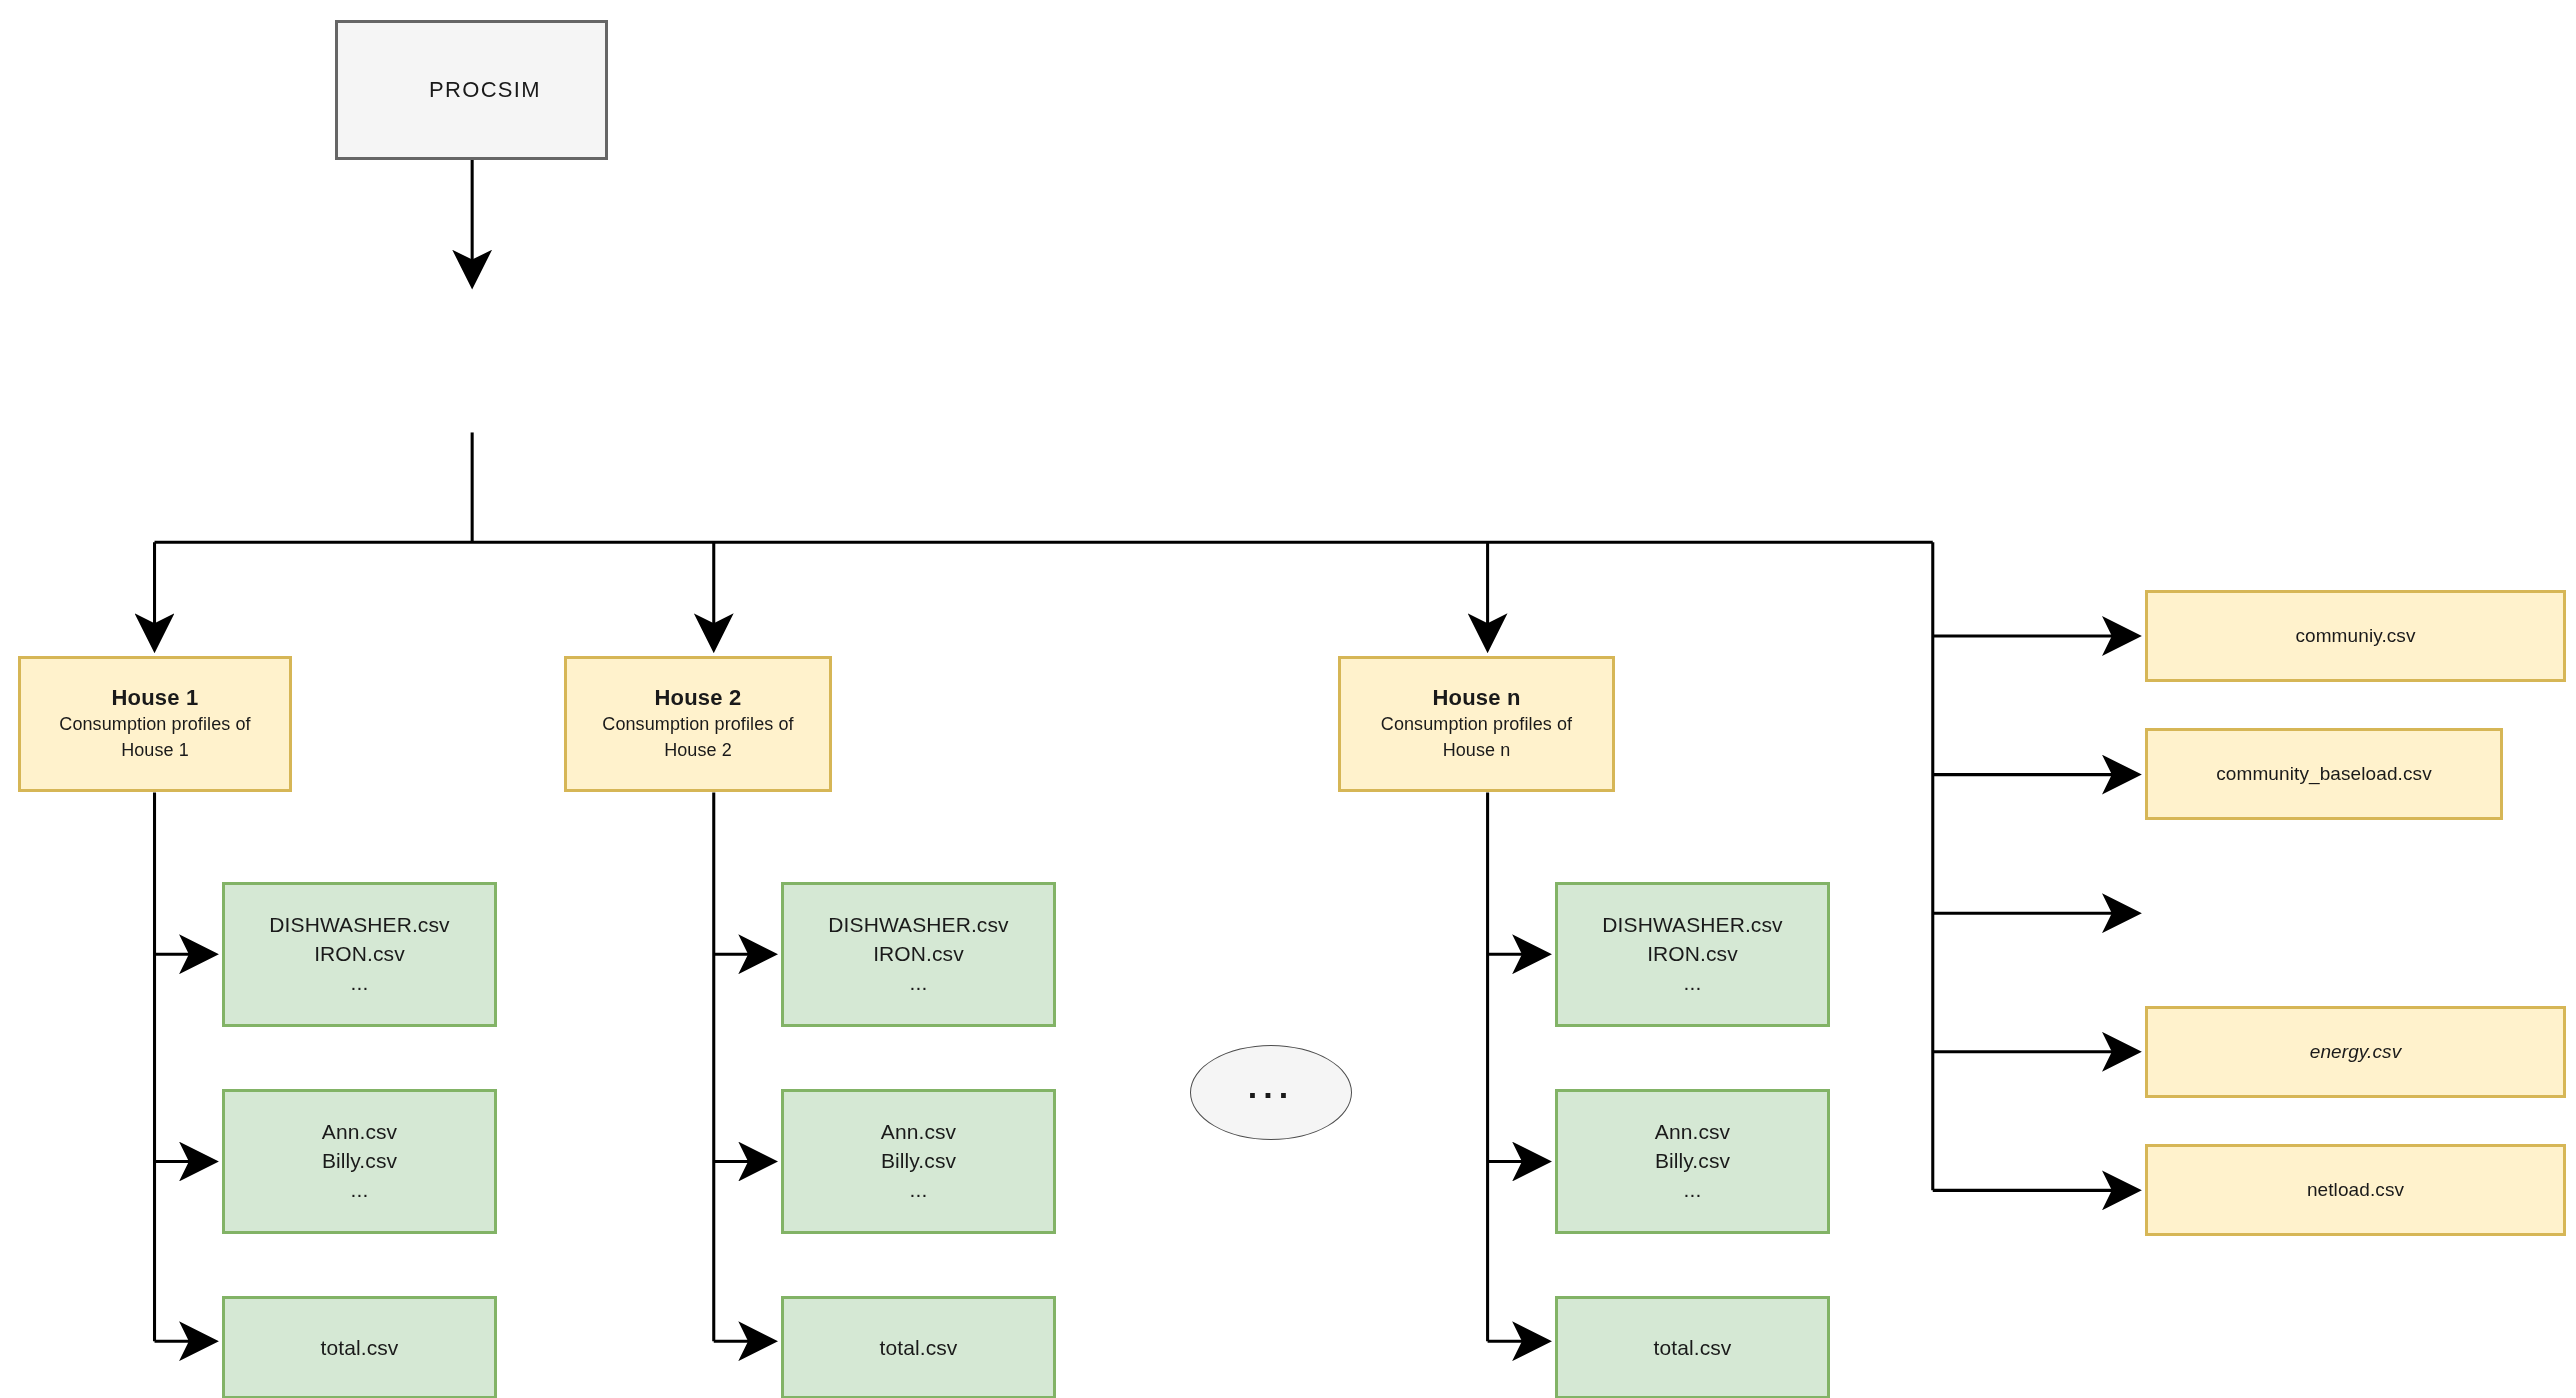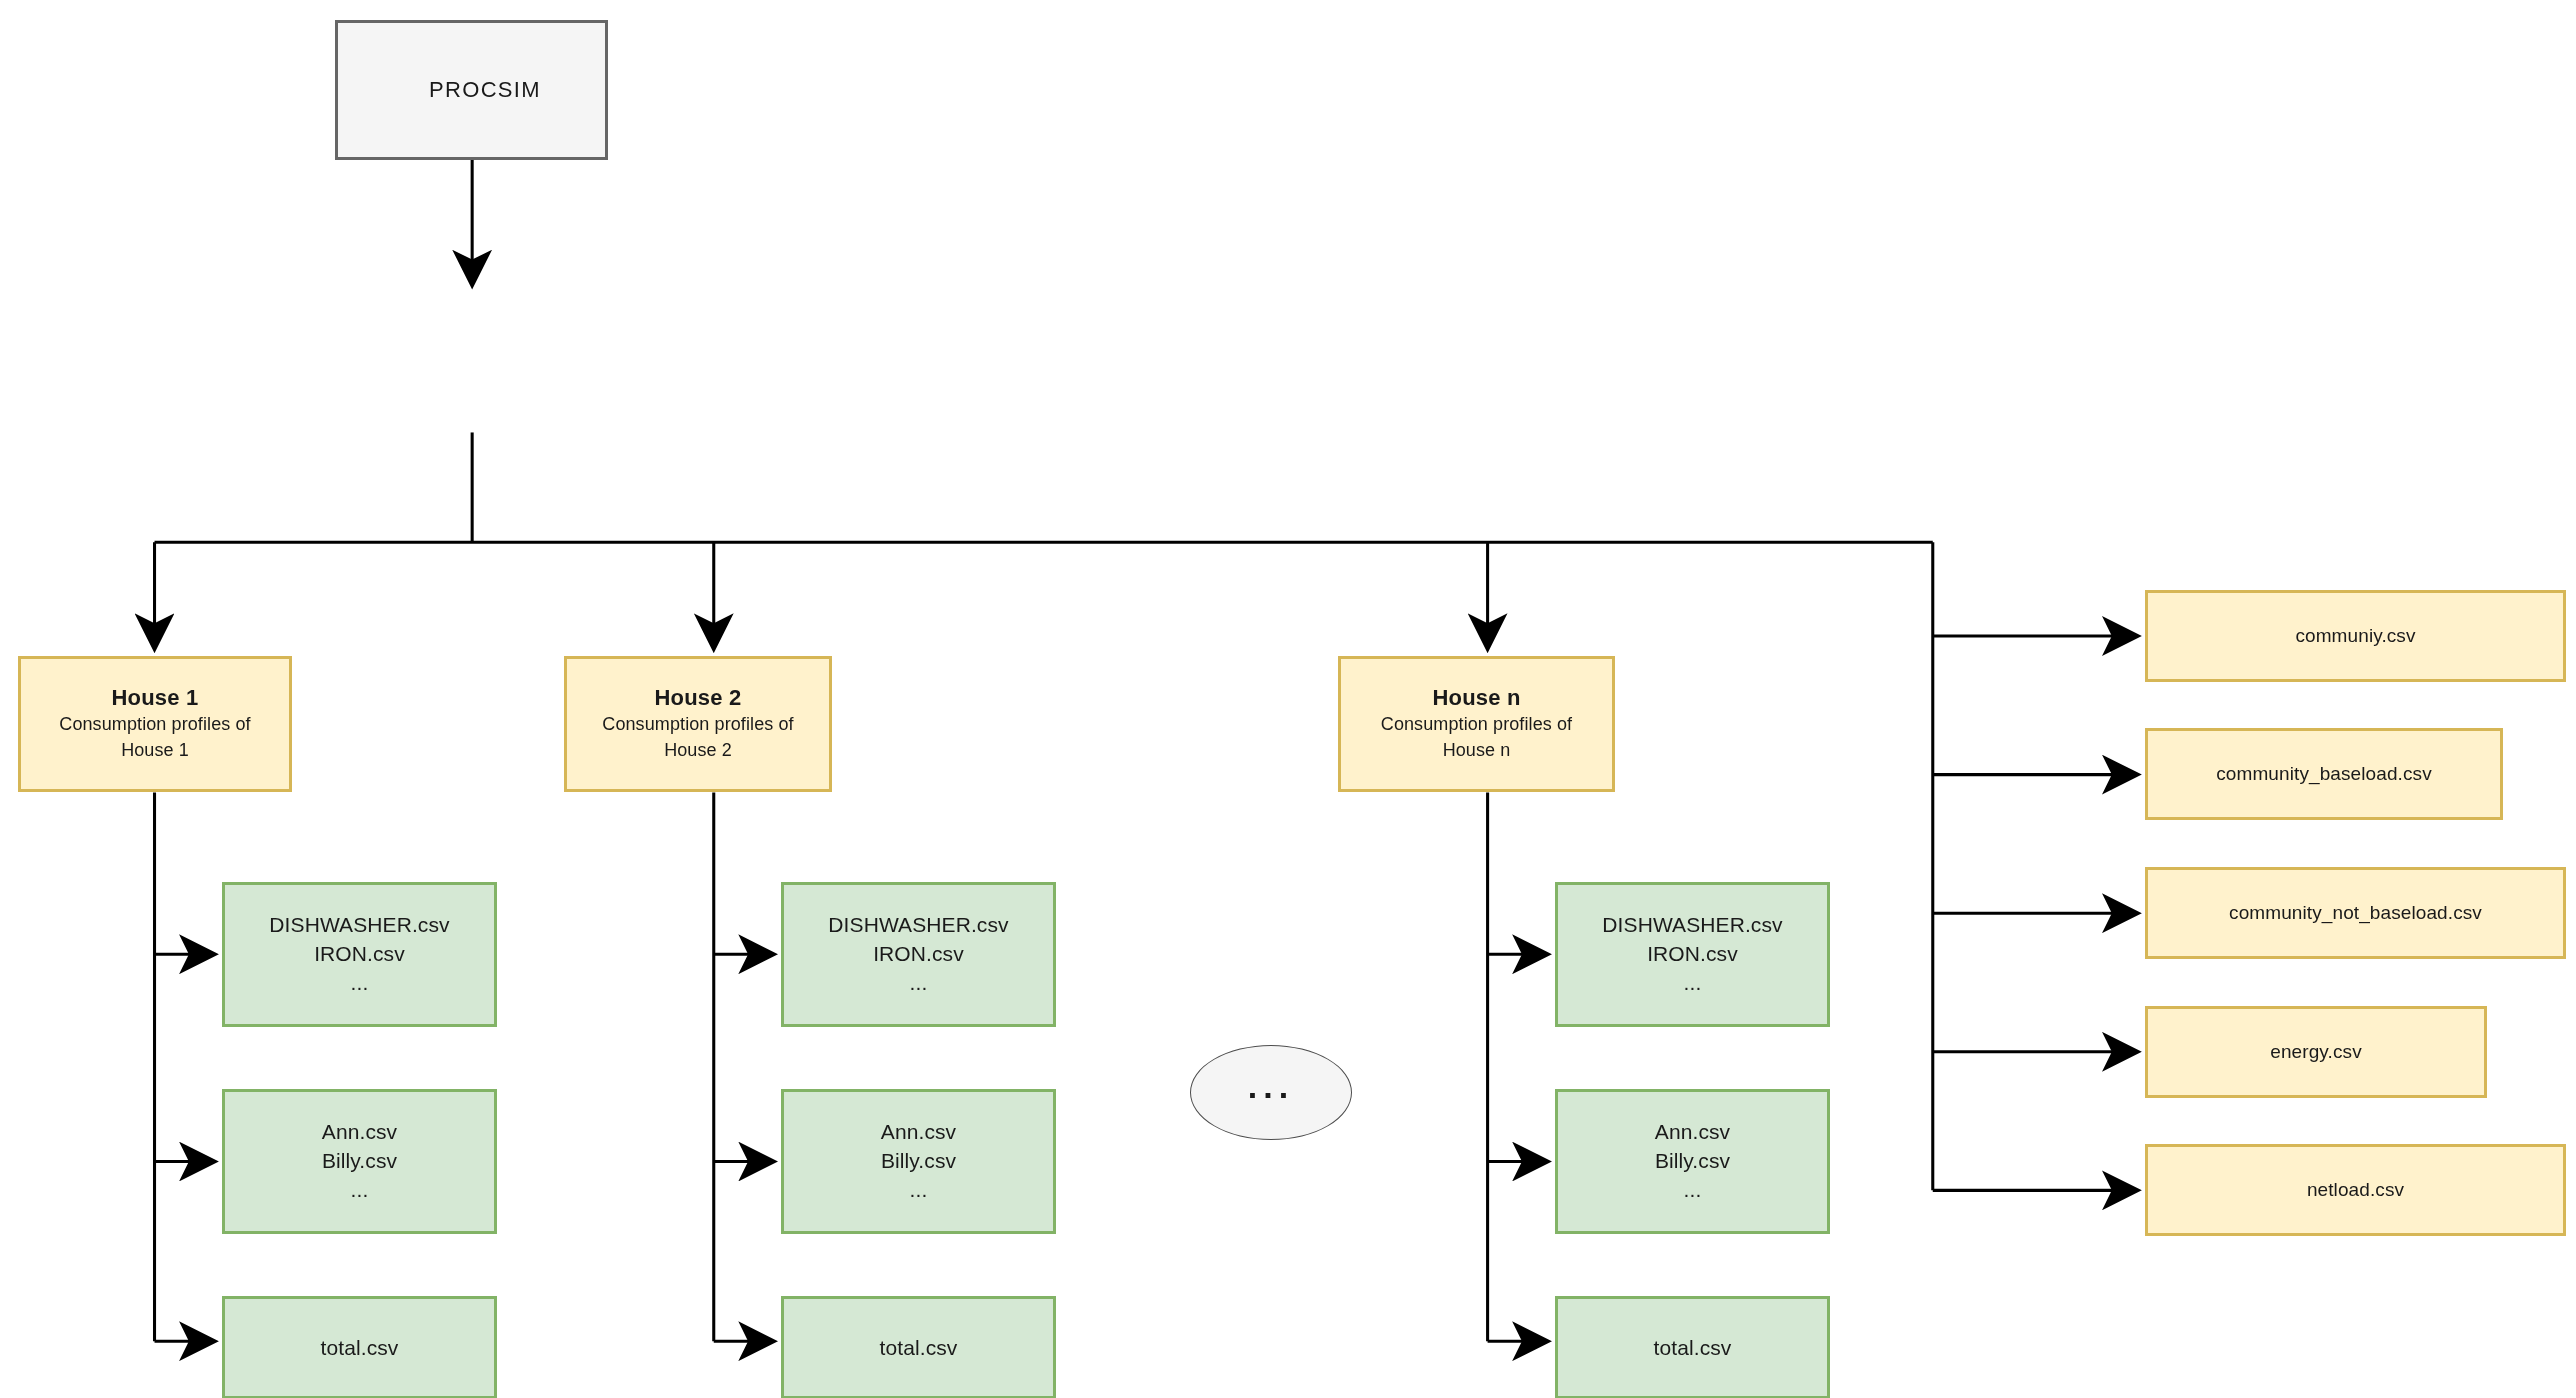--- a/index.html
+++ b/index.html
@@ -215,24 +215,21 @@
   <div class="node node-green" style="left:1555px;top:1296px;width:275px;height:103px;">
     <div class="filelabel">total.csv</div>
   </div>
 
   <div class="node node-yellow" style="left:2145px;top:590px;width:421px;height:92px;">
     <div class="rightlabel">communiy.csv</div>
   </div>
   <div class="node node-yellow" style="left:2145px;top:728px;width:358px;height:92px;">
     <div class="rightlabel">community_baseload.csv</div>
   </div>
-  <div class="node node-yellow" style="left:2145px;top:867px;width:421px;height:92px;">
-    <div class="rightlabel">community_not_baseload.csv</div>
-  </div>
-  <div class="node node-yellow" style="left:2145px;top:1006px;width:342px;height:92px;">
+  <div class="node node-yellow" style="left:2145px;top:1006px;width:421px;height:92px;font-style:italic;">
     <div class="rightlabel">energy.csv</div>
   </div>
   <div class="node node-yellow" style="left:2145px;top:1144px;width:421px;height:92px;">
     <div class="rightlabel">netload.csv</div>
   </div>
 
 </div>
 
 
 </body></html>

